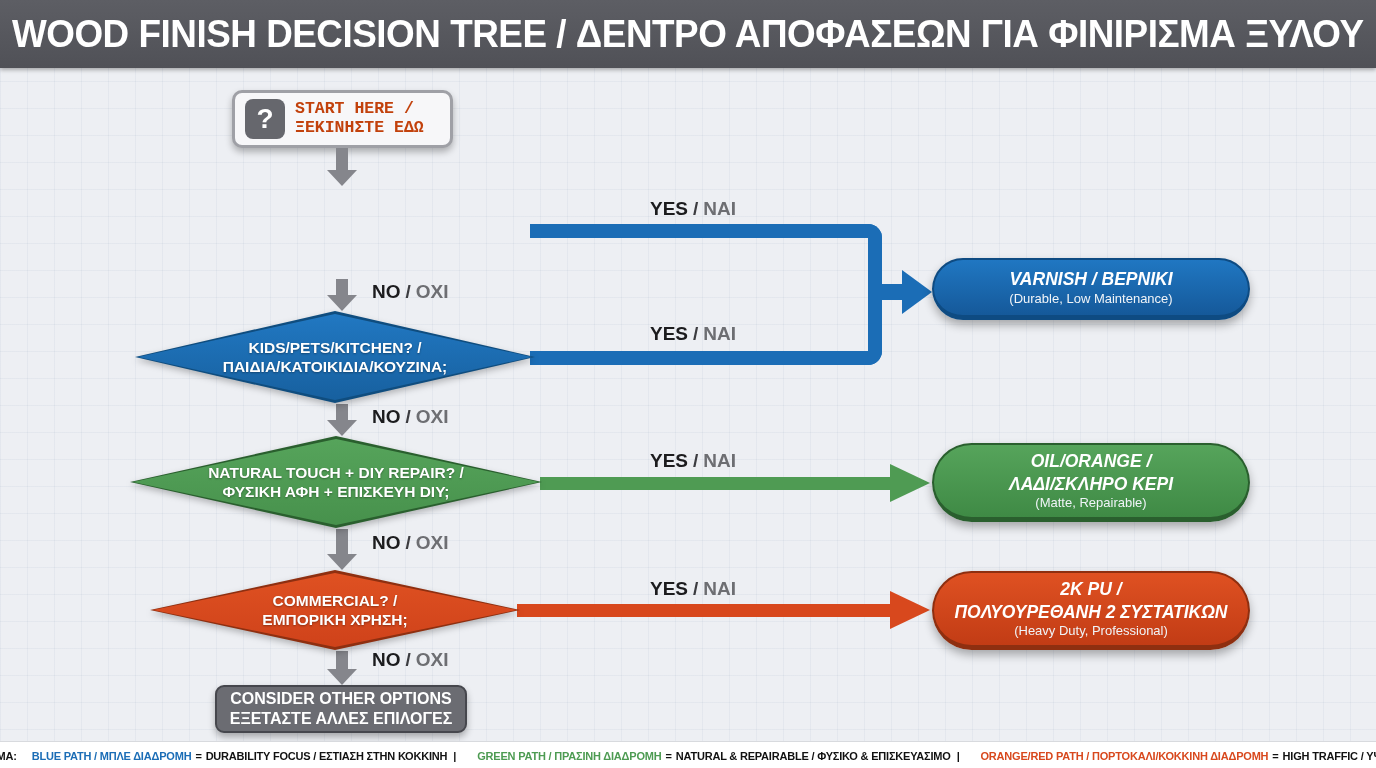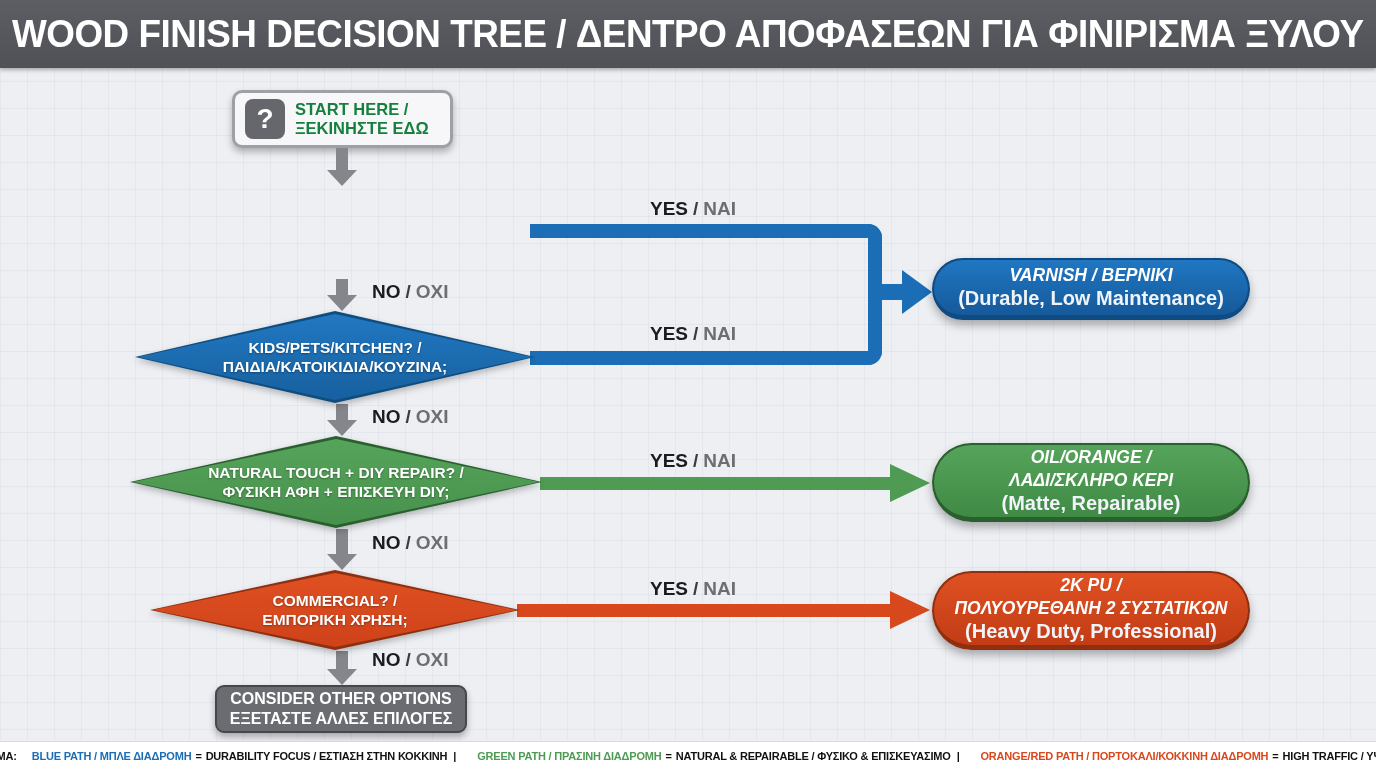--- a/index.html
+++ b/index.html
@@ -28,21 +28,21 @@
     position:absolute; left:232px; top:90px; width:221px; height:58px;
     background:#f7f7f9; border:3px solid #9fa0a6; border-radius:10px;
     box-sizing:border-box; display:flex; align-items:center; padding:0 10px;
     box-shadow:0 4px 7px rgba(0,0,0,.28);
   }
   .qicon{
     width:40px; height:40px; background:#66676d; border-radius:8px;
     color:#fff; font-size:28px; font-weight:bold; flex:0 0 40px;
     display:flex; align-items:center; justify-content:center; margin-right:10px;
   }
-  .stxt{font-size:16.5px; font-weight:bold; color:#15803d; line-height:1.15;}
+  .stxt{font-size:16.5px; font-weight:bold; color:#c2410c; line-height:1.15;font-family:Liberation Mono, monospace;}
   
   .garrow{position:absolute; width:30px;}
   .garrow .stem{position:absolute; left:9px; top:0; width:12px; background:#85868c;}
   .garrow .head{position:absolute; left:0; bottom:0; width:0; height:0;
     border-left:15px solid transparent; border-right:15px solid transparent;
     border-top:16px solid #85868c;}
   
   .diamond{position:absolute; filter:drop-shadow(0 3px 3px rgba(0,0,0,.25));}
   .d-outer,.d-inner{clip-path:polygon(50% 0,100% 50%,50% 100%,0% 50%);}
   .d-outer{position:absolute; inset:0;}
@@ -75,21 +75,21 @@
   .ahead{position:absolute; width:0; height:0;
     border-top:19px solid transparent; border-bottom:19px solid transparent;}
   .c-green{background:#4f9b53;} .c-green-head{border-left:40px solid #4f9b53;}
   .c-orange{background:#d8481d;} .c-orange-head{border-left:40px solid #d8481d;}
   
   .pill{position:absolute; left:932px; width:318px; box-sizing:border-box;
     border-radius:42px; color:#fff; display:flex; flex-direction:column;
     align-items:center; justify-content:center; text-align:center;
     box-shadow:0 5px 10px rgba(0,0,0,.3);}
   .pill .t{font-size:17.5px; font-weight:bold; line-height:1.28;font-style:italic;}
-  .pill .s{font-size:20px; line-height:1.25; color:#f0f4f8;font-weight:bold;}
+  .pill .s{font-size:13px; line-height:1.25; color:#f0f4f8;}
   .pl-blue {background:linear-gradient(#2077c2,#15599a); border:2px solid #0e4b82; border-bottom:5px solid #0e4b82;}
   .pl-green{background:linear-gradient(#56a45b,#3f8a45); border:2px solid #2a5f2e; border-bottom:5px solid #2a5f2e;}
   .pl-orange{background:linear-gradient(#df5122,#c23c15); border:2px solid #8e2f10; border-bottom:5px solid #8e2f10;}
   
   .finalbox{position:absolute; left:215px; top:685px; width:252px; height:48px;
     background:#6b6c72; border:2px solid #46474d; border-radius:9px;
     box-sizing:border-box; color:#fff; font-weight:bold; font-size:16px;
     line-height:1.25; display:flex; flex-direction:column; align-items:center;
     justify-content:center; text-align:center; box-shadow:0 4px 7px rgba(0,0,0,.3);}
   

